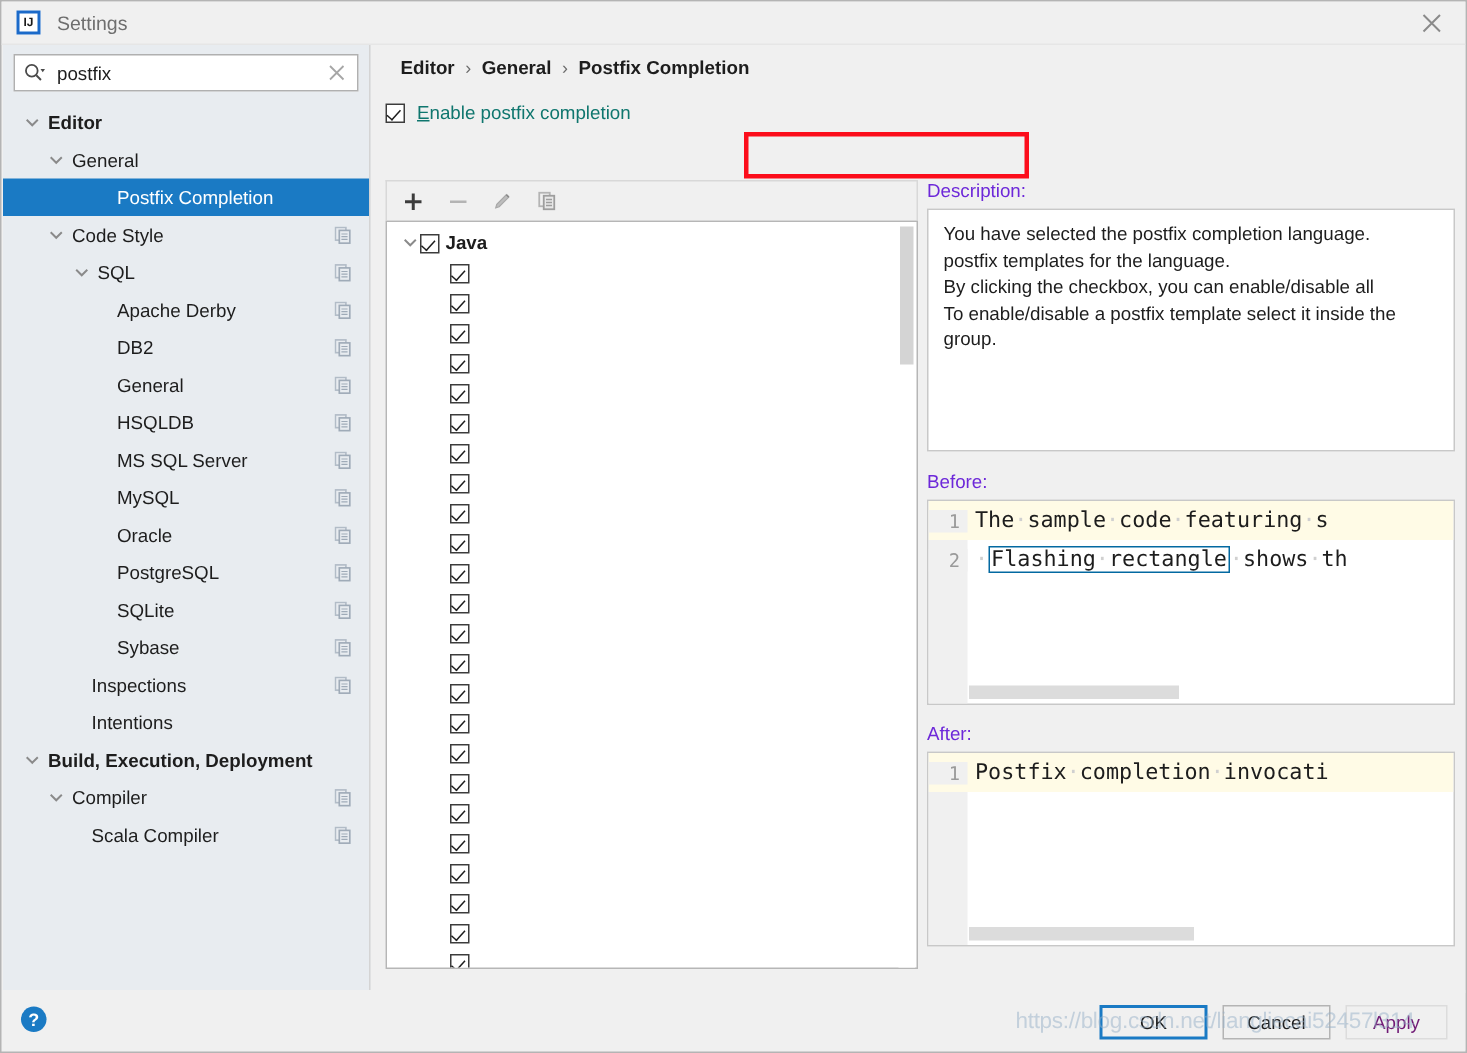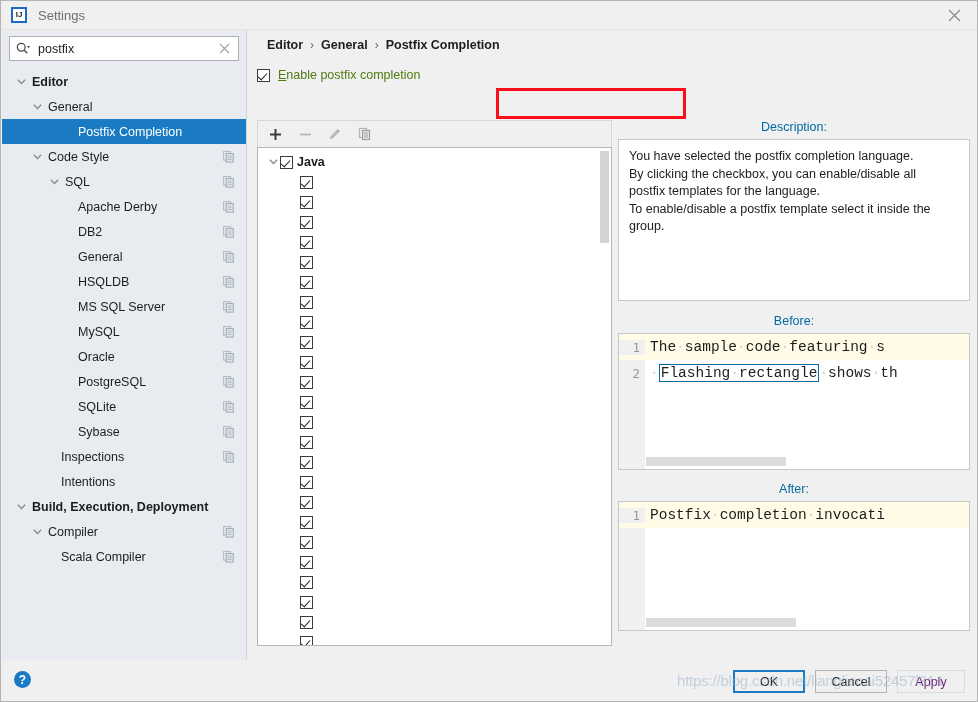--- a/index.html
+++ b/index.html
@@ -157,21 +157,21 @@
     position: absolute;
     left: 2px; top: 1px;
     width: 4px; height: 8px;
     border: solid #1d1d1d;
     border-width: 0 1.6px 1.6px 0;
     transform: rotate(42deg);
   }
   .enable-label {
     margin-left: 8px;
     font-size: 12.5px;
-    color: #4d7c0f;
+    color: #0f766e;
   }
   .enable-label u { text-decoration: underline; }
 
   .expand-row {
     position: absolute; left: 20px; top: 91px;
     display: flex; align-items: center;
   }
   .expand-label { font-size: 12.5px; color: #1d1d1d; }
   .combo {
     margin-left: 12px;
@@ -243,23 +243,22 @@
     width: 9px; height: 92px;
     background: #d4d4d4;
   }
 
   
   .info-col {
     position: absolute; left: 370px; top: 90px;
     width: 352px; height: 526px;
   }
   .sec-label {
-    font-size: 12.5px; color: #0369a1;
+    font-size: 12.5px; color: #6d28d9;
     margin-bottom: 5px;
-    text-align: center;
   }
   .desc-box {
     width: 352px; height: 162px;
     background: #ffffff;
     border: 1px solid #c8c8c8;
     padding: 8px 10px;
     font-size: 12.5px;
     line-height: 17.5px;
     color: #1d1d1d;
     overflow: hidden;
@@ -292,21 +291,21 @@
     position: relative; z-index: 2;
     width: 26px;
     text-align: right;
     padding-right: 5px;
     font-size: 12.5px;
     color: #9a9a9a;
     font-family: "DejaVu Sans Mono", monospace;
     flex: 0 0 auto;
     background: #f0f0f0;
   }
-  .code-txt { margin-left: 5px; font-family: Liberation Mono, monospace; }
+  .code-txt { margin-left: 5px; }
   .code-txt .dot { color: #d0d0d0; }
   .flash-rect {
     border: 1px solid #0369a1;
     padding: 0 1px;
   }
   .hscroll {
     position: absolute; left: 27px; bottom: 3px;
     height: 9px;
     background: #dcdcdc;
   }
@@ -758,22 +757,22 @@
           <div class="list-thumb"></div>
         </div>
       </div>
     </div>
 
     <div class="info-col">
 
       <div class="sec-label">Description:</div>
       <div class="desc-box" id="desc-box">
           <div>You have selected the postfix completion language.</div>
+          <div>postfix templates for the language.</div>
           <div>By clicking the checkbox, you can enable/disable all</div>
-          <div>postfix templates for the language.</div>
           <div>To enable/disable a postfix template select it inside the</div>
           <div>group.</div>
         </div>
 
       <div class="sec-label" style="margin-top:13px;">Before:</div>
       <div class="code-box before">
         <div class="gutter"></div>
         <div id="before-lines">
             <div class="code-line hl">
               <span class="ln">1</span>

